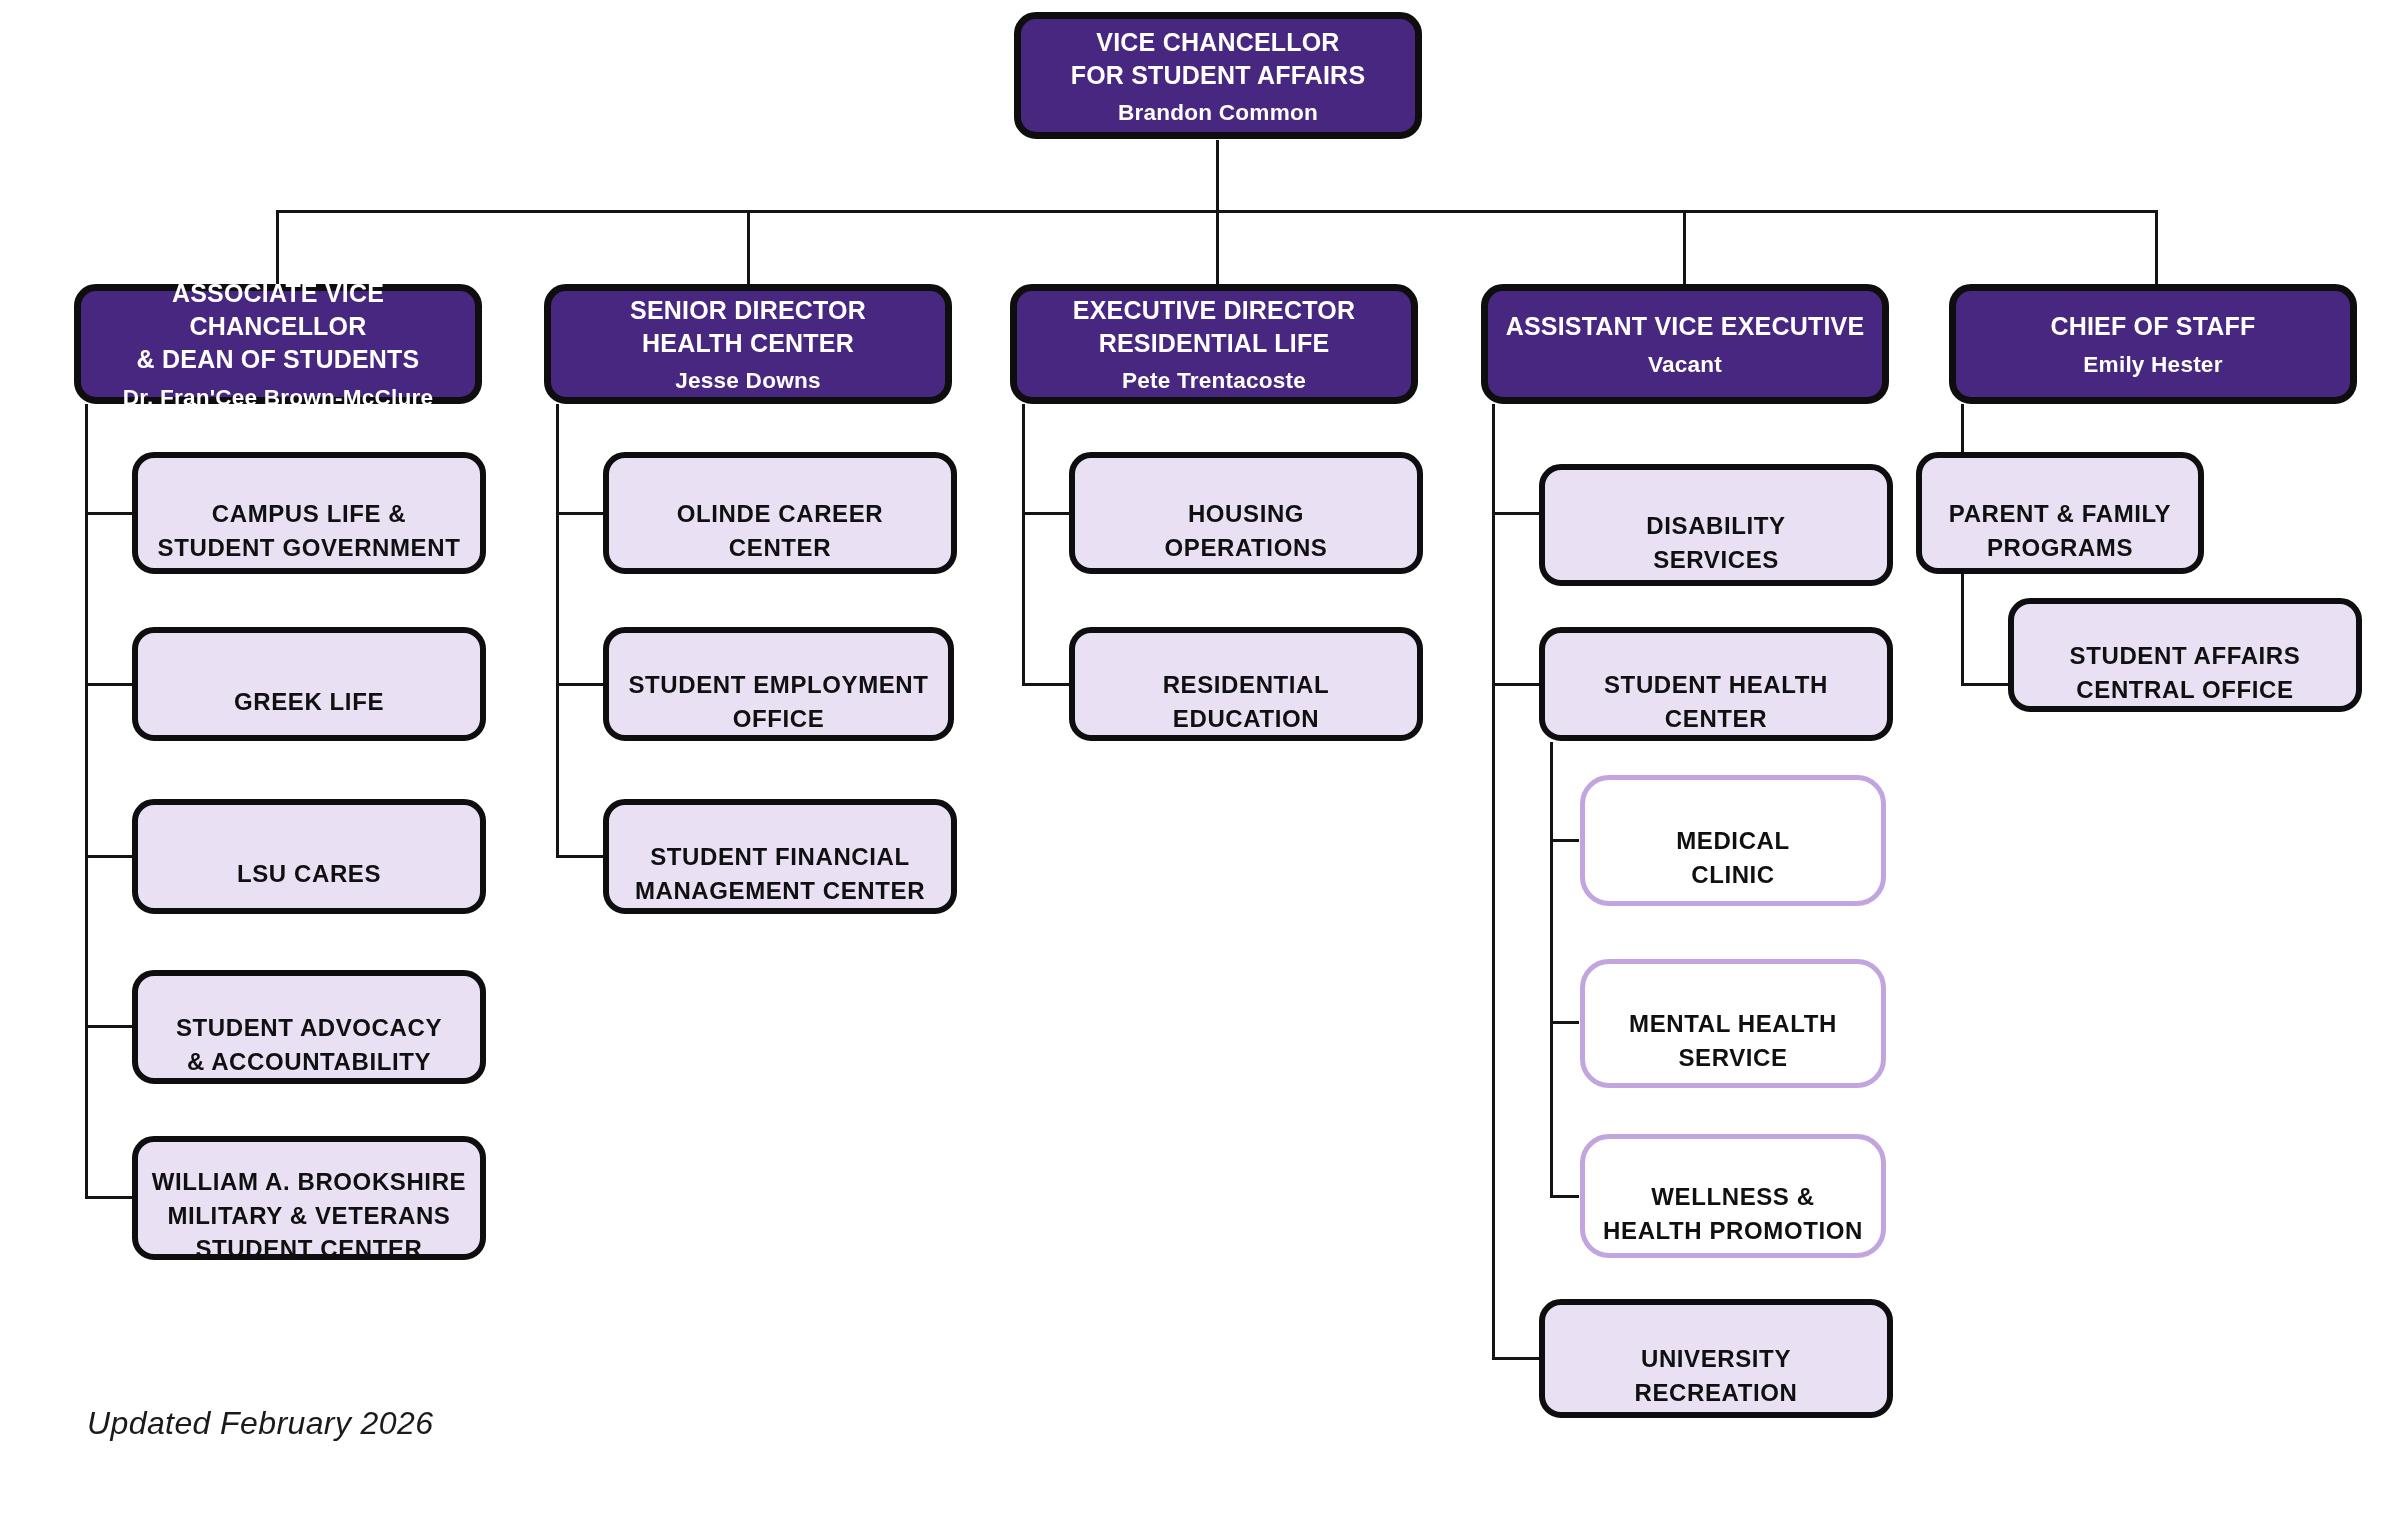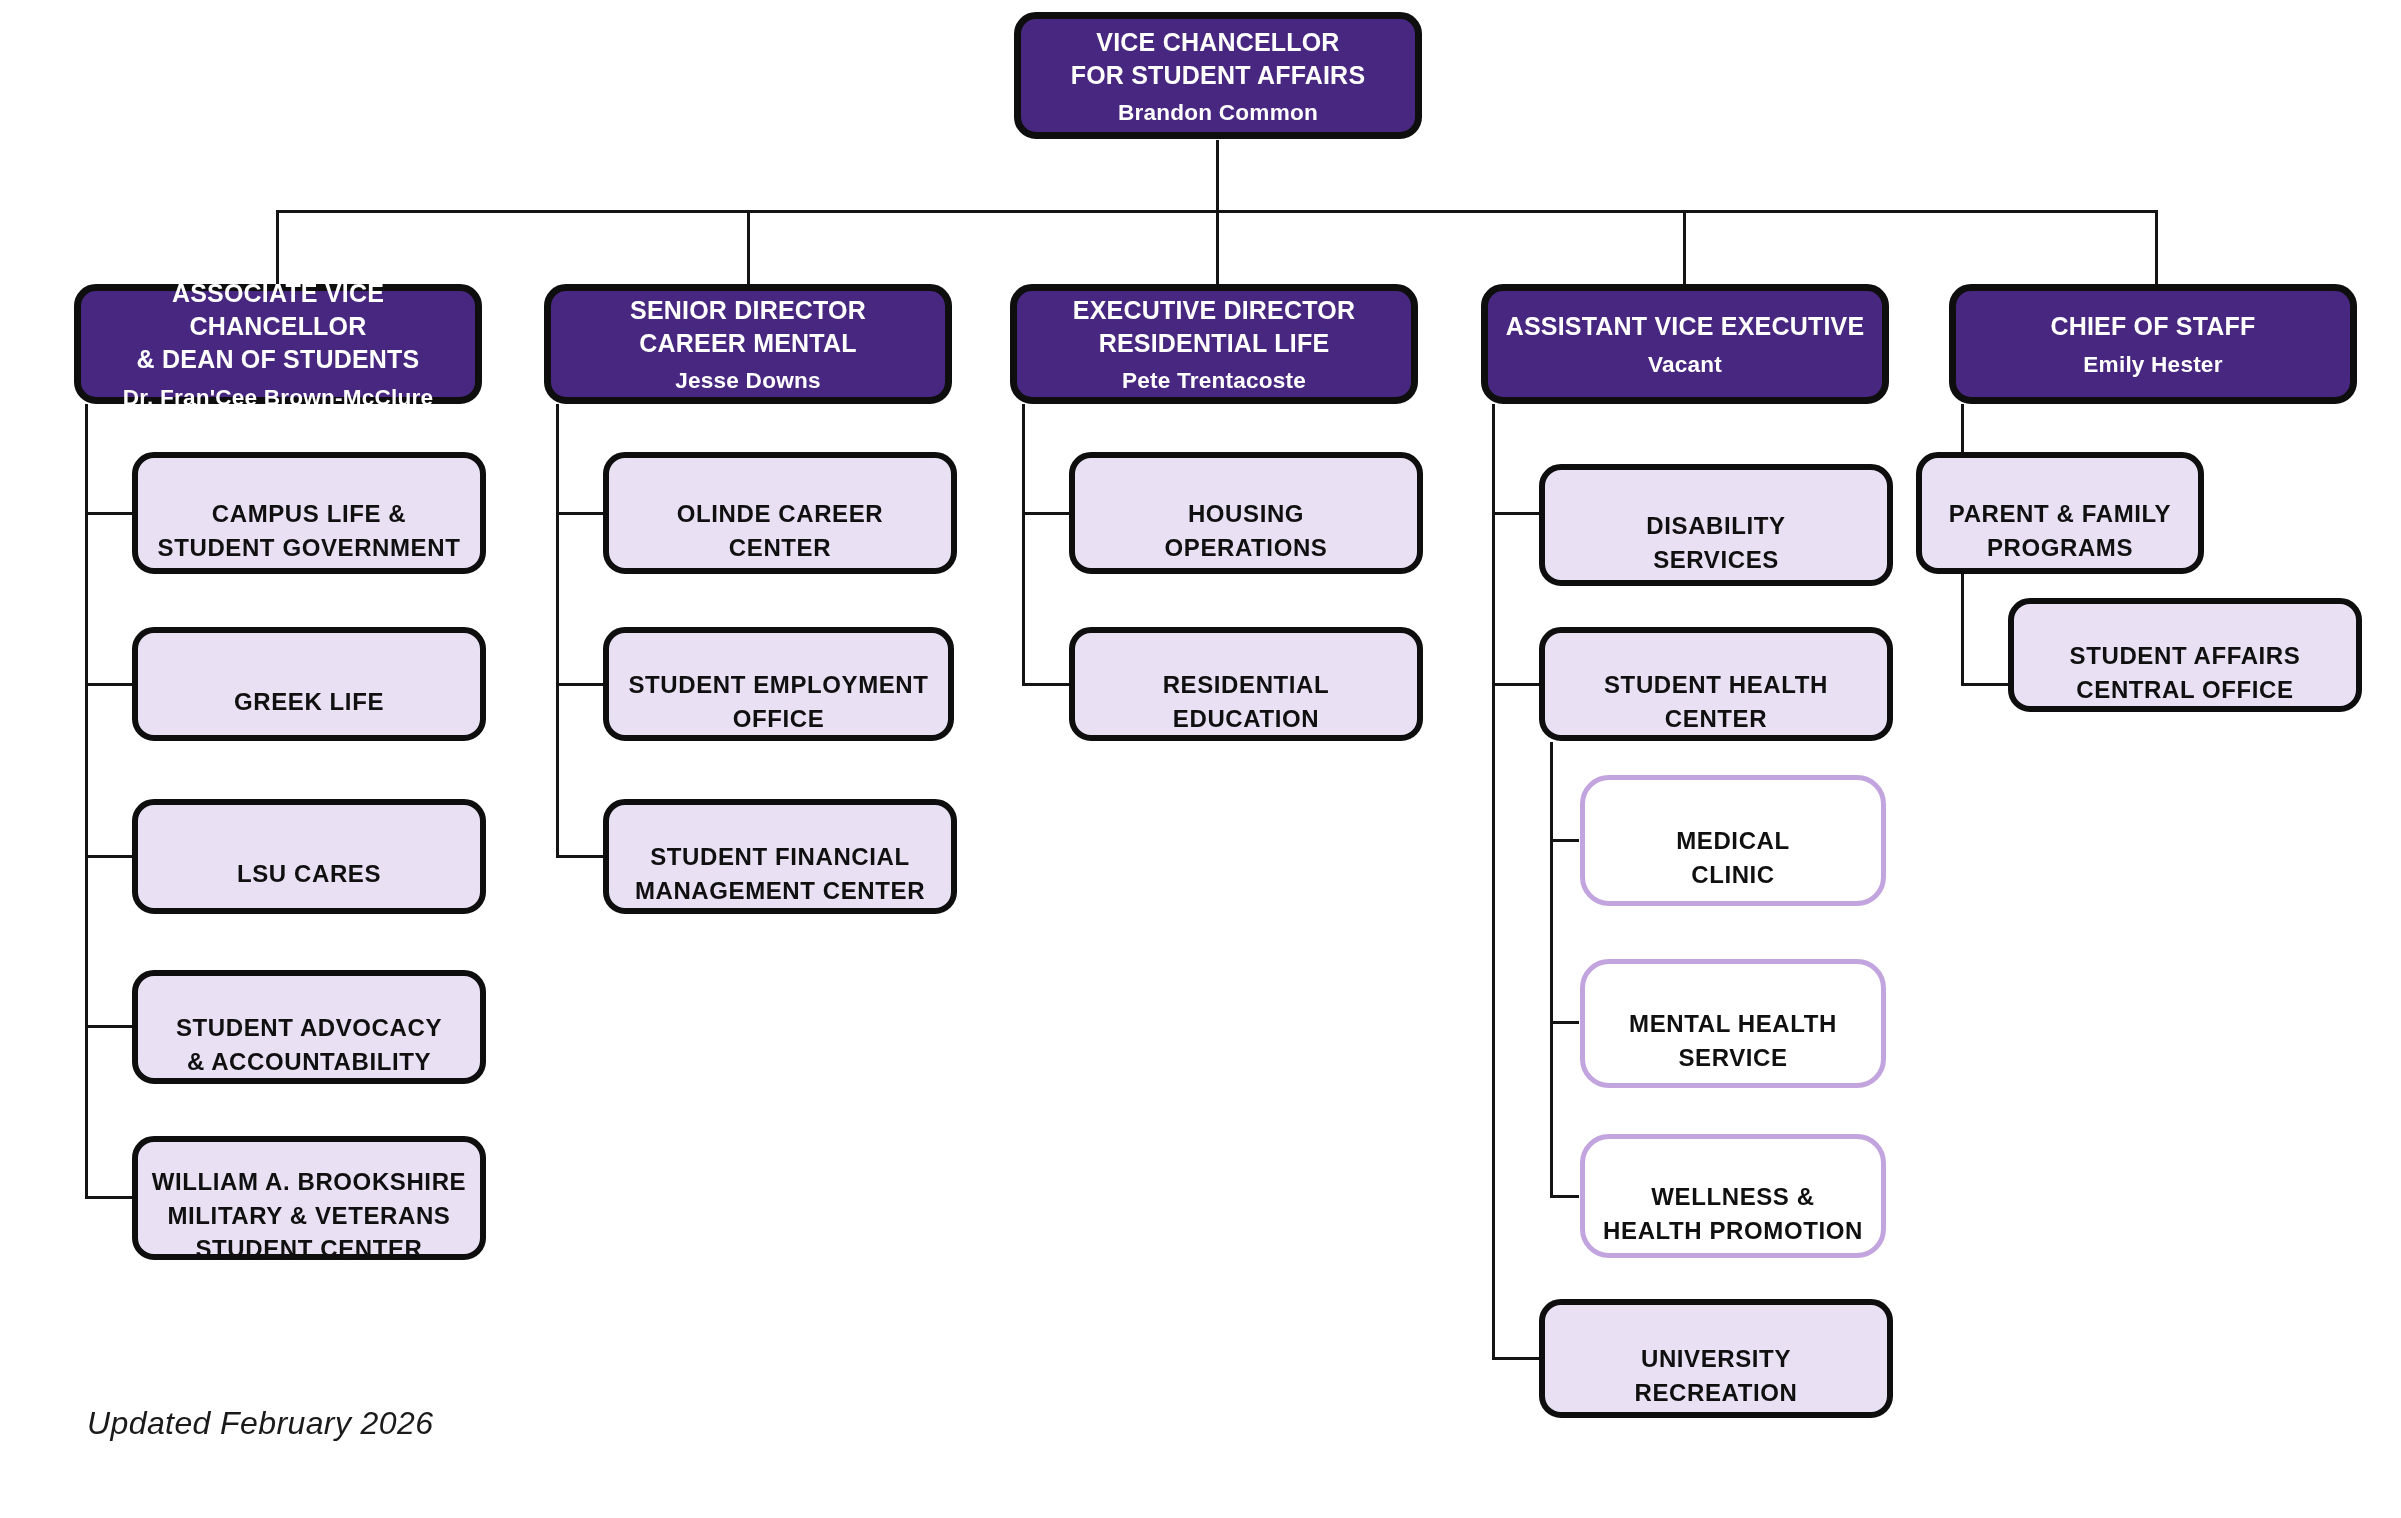--- a/index.html
+++ b/index.html
@@ -126,21 +126,21 @@
     <div class="person">Brandon Common</div>
   </div>
 
   <div class="box dark" style="left:74px;top:284px;width:408px;height:120px">
     <div class="title">ASSOCIATE VICE CHANCELLOR
 &amp; DEAN OF STUDENTS</div>
     <div class="person">Dr. Fran'Cee Brown-McClure</div>
   </div>
   <div class="box dark" style="left:544px;top:284px;width:408px;height:120px">
     <div class="title">SENIOR DIRECTOR
-CAREER MENTAL</div>
+HEALTH CENTER</div>
     <div class="person">Jesse Downs</div>
   </div>
   <div class="box dark" style="left:1010px;top:284px;width:408px;height:120px">
     <div class="title">EXECUTIVE DIRECTOR
 RESIDENTIAL LIFE</div>
     <div class="person">Pete Trentacoste</div>
   </div>
   <div class="box dark" style="left:1481px;top:284px;width:408px;height:120px">
     <div class="title">ASSISTANT VICE EXECUTIVE</div>
     <div class="person">Vacant</div>

